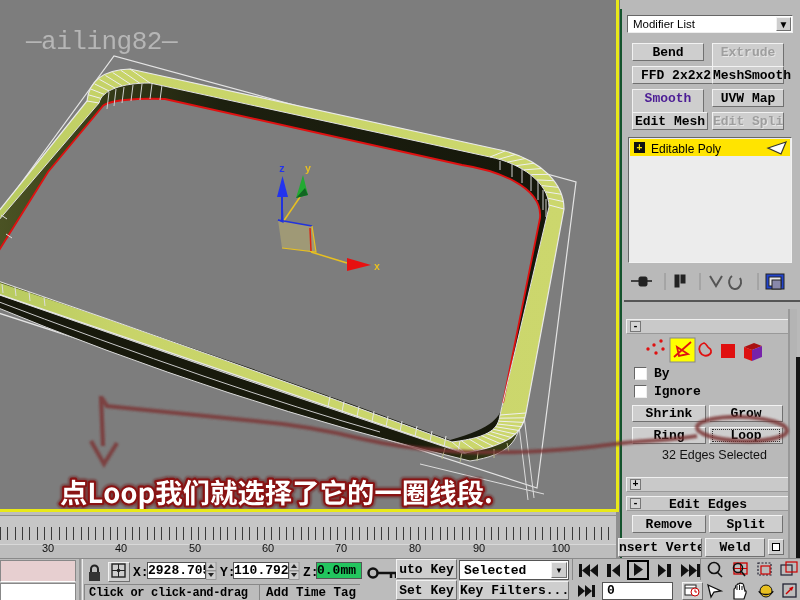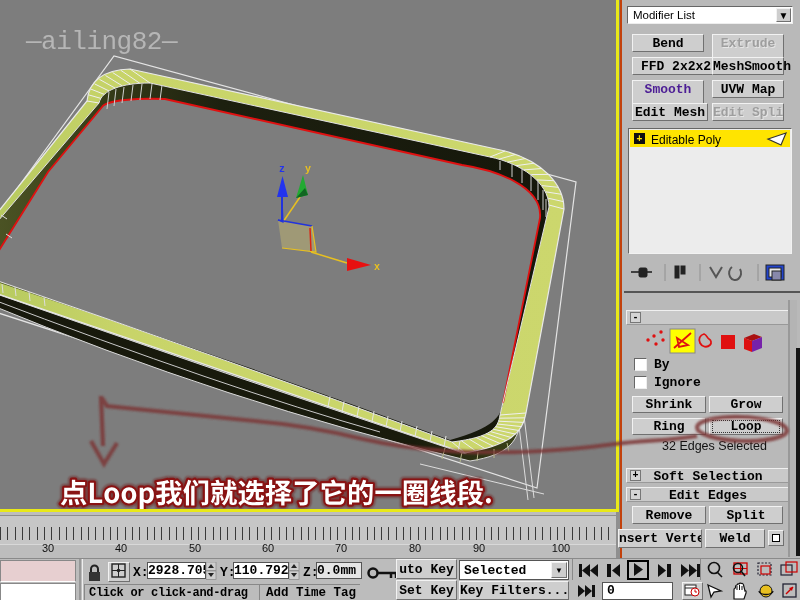--- a/index.html
+++ b/index.html
@@ -154,21 +154,21 @@
     <div class="abs" style="left:106px;top:30px;width:30px;text-align:center;font-size:11px;line-height:13px;color:#111">40</div>
     <div class="abs" style="left:180px;top:30px;width:30px;text-align:center;font-size:11px;line-height:13px;color:#111">50</div>
     <div class="abs" style="left:253px;top:30px;width:30px;text-align:center;font-size:11px;line-height:13px;color:#111">60</div>
     <div class="abs" style="left:326px;top:30px;width:30px;text-align:center;font-size:11px;line-height:13px;color:#111">70</div>
     <div class="abs" style="left:400px;top:30px;width:30px;text-align:center;font-size:11px;line-height:13px;color:#111">80</div>
     <div class="abs" style="left:473px;top:30px;width:30px;font-size:11px;line-height:13px;color:#111">90</div>
     <div class="abs" style="left:546px;top:30px;width:30px;text-align:center;font-size:11px;line-height:13px;color:#111">100</div>
 <div class="abs" style="left:616px;top:0;width:4px;height:46px;background:#8f8f8f"></div>
 </div>
 
-<div class="abs" style="left:620px;top:0;width:180px;height:558px;background:#b9b9b9;border-left:2px solid #c2410c">
+<div class="abs" style="left:620px;top:9px;width:180px;height:558px;background:#b9b9b9;border-left:2px solid #14532d">
 <div class="abs" style="left:5px;top:6px;width:166px;height:18px;background:#fff;border:1px solid #666;border-bottom-color:#eee;border-right-color:#eee"></div>
 <div class="abs" style="left:11px;top:9px;font-size:11.5px;color:#000">Modifier List</div>
 <div class="abs" style="left:154px;top:8px;width:15px;height:14px;background:#cecece;border-top:1px solid #f2f2f2;border-left:1px solid #f2f2f2;border-right:1px solid #707070;border-bottom:1px solid #707070;font-size:10px;text-align:center;line-height:14px">▼</div>
 <div class="btn" style="left:10px;top:34px;width:72px;height:18px;line-height:17px;color:#000">Bend</div>
 <div class="btn" style="left:90px;top:34px;width:72px;height:31px;line-height:17px;color:#9e9e9e;text-shadow:1px 1px 0 #e6e6e6">Extrude</div>
 <div class="btn" style="left:10px;top:57px;width:88px;height:18px;line-height:17px;overflow:visible;color:#000">FFD 2x2x2</div>
 <div class="btn" style="left:90px;top:57px;width:72px;height:18px;line-height:17px;overflow:visible;color:#000">MeshSmooth</div>
 <div class="btn" style="left:10px;top:80px;width:72px;height:28px;line-height:17px;color:#4c1d95">Smooth</div>
 <div class="btn" style="left:90px;top:80px;width:72px;height:18px;line-height:17px;color:#000000">UVW Map</div>
 <div class="btn" style="left:10px;top:103px;width:76px;height:18px;line-height:17px;color:#000">Edit Mesh</div>
@@ -223,21 +223,20 @@
 <div class="abs" style="left:12px;top:376px;width:13px;height:13px;background:#fff;border:1px solid #666;border-bottom-color:#eee;border-right-color:#eee"></div>
 <div class="abs mono" style="left:32px;top:375px;font-size:13px">Ignore</div>
 <div class="btn" style="left:10px;top:396px;width:74px;height:17px;line-height:16px">Shrink</div>
 <div class="btn" style="left:87px;top:396px;width:74px;height:17px;line-height:16px">Grow</div>
 <div class="btn" style="left:10px;top:418px;width:74px;height:17px;line-height:16px">Ring</div>
 <div class="btn" style="left:87px;top:418px;width:74px;height:17px;line-height:16px">Loop</div>
 <div class="abs" style="left:90px;top:420px;width:68px;height:13px;border:1px dotted #333"></div>
 <div class="abs" style="left:40px;top:439px;width:140px;font-size:12.5px;color:#111">32 Edges Selected</div>
 <div class="abs" style="left:4px;top:468px;width:164px;height:15px;background:#c9c9c9;border:1px solid #999;border-top-color:#f0f0f0;border-left-color:#f0f0f0"></div>
 <div class="abs mono" style="left:8px;top:470px;width:11px;height:11px;border:1px solid #777;background:#d5d5d5;font-size:10px;line-height:9px;text-align:center">+</div>
-<div class="abs mono" style="left:4px;top:469px;width:164px;text-align:center;font-size:13px">Soft Selection</div>
 <div class="abs" style="left:4px;top:487px;width:164px;height:15px;background:#c9c9c9;border:1px solid #999;border-top-color:#f0f0f0;border-left-color:#f0f0f0"></div>
 <div class="abs mono" style="left:8px;top:489px;width:11px;height:11px;border:1px solid #777;background:#d5d5d5;font-size:10px;line-height:9px;text-align:center">-</div>
 <div class="abs mono" style="left:4px;top:488px;width:164px;text-align:center;font-size:13px">Edit Edges</div>
 <div class="btn" style="left:10px;top:506px;width:74px;height:18px;line-height:17px">Remove</div>
 <div class="btn" style="left:87px;top:506px;width:74px;height:18px;line-height:17px">Split</div>
 <div class="btn" style="left:-4px;top:529px;width:84px;height:19px;line-height:18px">nsert Verte</div>
 <div class="btn" style="left:83px;top:529px;width:60px;height:19px;line-height:18px">Weld</div>
 <div class="btn" style="left:146px;top:530px;width:16px;height:16px">
       <span style="display:block;margin:3px auto;width:8px;height:8px;border:1.5px solid #000;background:#fff"></span>
     </div>
@@ -271,21 +270,21 @@
     </svg>
 <div class="abs mono" style="left:220px;top:6px;font-size:13px">Y:</div>
 <div class="abs mono sunk" style="left:233px;top:3px;width:56px;height:17px;background:#fff;border:1px solid #555;font-size:13px;overflow:hidden;line-height:16px">110.792r</div>
 <svg class="abs" style="left:289px;top:3px" width="11" height="18">
       <rect x="0" y="0" width="10" height="8.5" fill="#cecece" stroke="#888" stroke-width="0.7"></rect>
       <rect x="0" y="9" width="10" height="8.5" fill="#cecece" stroke="#888" stroke-width="0.7"></rect>
       <polygon points="2,6 8,6 5,2" fill="#222"></polygon>
       <polygon points="2,11 8,11 5,15" fill="#222"></polygon>
     </svg>
 <div class="abs mono" style="left:303px;top:6px;font-size:13px">Z:</div>
-<div class="abs mono sunk" style="left:316px;top:3px;width:46px;height:17px;background:#e5e5e5;border:1px solid #555;font-size:13px;overflow:hidden;line-height:16px">0.0mm</div>
+<div class="abs mono sunk" style="left:316px;top:3px;width:46px;height:17px;background:#22c55e;border:1px solid #555;font-size:13px;overflow:hidden;line-height:16px">0.0mm</div>
 <svg class="abs" style="left:366px;top:6px" width="34" height="16">
       <circle cx="7" cy="8" r="4.5" fill="none" stroke="#111" stroke-width="2.5"></circle>
       <line x1="11" y1="8" x2="30" y2="8" stroke="#111" stroke-width="2.5"></line>
       <line x1="25" y1="8" x2="25" y2="13" stroke="#111" stroke-width="2.5"></line>
       <line x1="30" y1="8" x2="30" y2="13" stroke="#111" stroke-width="2.5"></line>
     </svg>
 <div class="btn" style="left:396px;top:0px;width:61px;height:20px;line-height:19px">uto Key</div>
 <div class="btn" style="left:396px;top:21px;width:61px;height:20px;line-height:19px">Set Key</div>
 <div class="abs" style="left:459px;top:1px;width:110px;height:20px;background:#fff;border:1px solid #555"></div>
 <div class="abs mono" style="left:464px;top:4px;font-size:13px">Selected</div>

